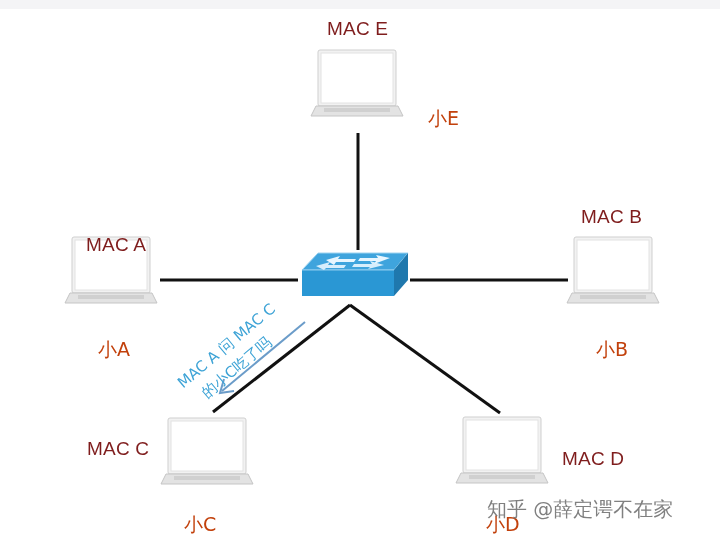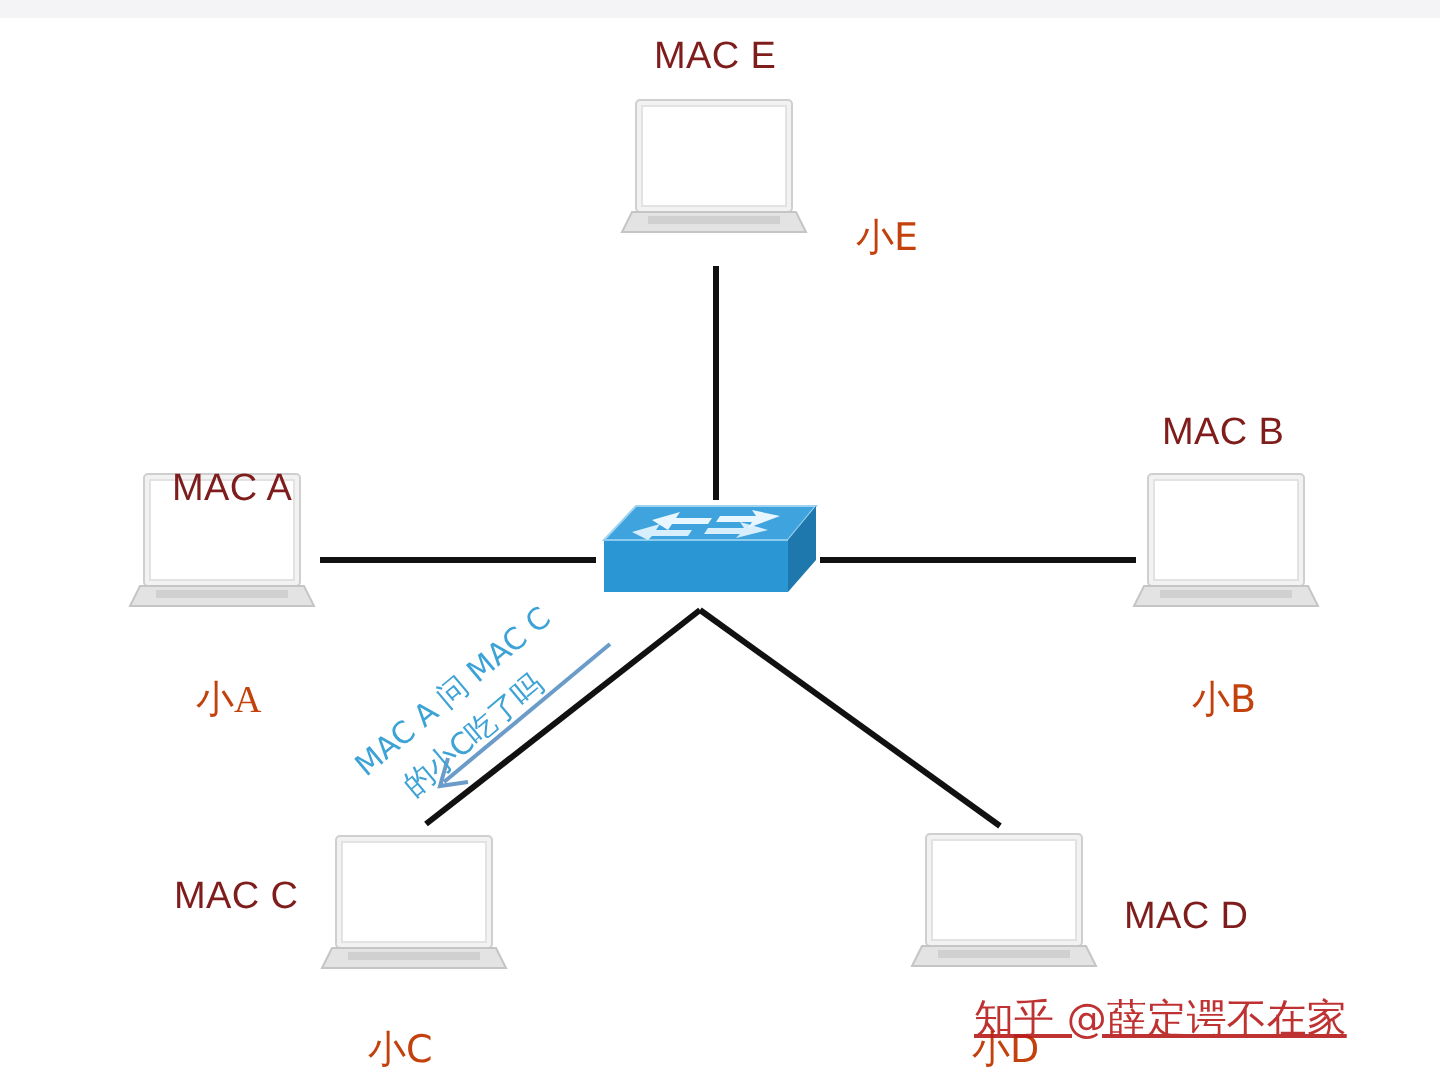--- a/index.html
+++ b/index.html
@@ -3,21 +3,21 @@
 <meta charset="utf-8">
 <style>
   html, body { margin:0; padding:0; }
   body { width:720px; height:540px; background:#ffffff; position:relative; overflow:hidden; font-family:"Liberation Sans", "DejaVu Sans", sans-serif; }
   .topband { position:absolute; left:0; top:0; width:720px; height:9px; background:#f4f4f6; }
   svg.links { position:absolute; left:0; top:0; }
   .mac-label { position:absolute; color:#7f1d1d; font-size:19px; letter-spacing:0.2px; white-space:nowrap; }
   .name-label { position:absolute; color:#c2410c; font-size:19px; white-space:nowrap; font-family:"DejaVu Sans", sans-serif; }
   .laptop { position:absolute; width:94px; height:70px; }
   .annot-text { position:absolute; color:#3da3d6; font-size:15px; line-height:18px; white-space:nowrap; transform-origin:0 0; font-family:"DejaVu Sans", sans-serif; }
-  .watermark { position:absolute; left:487px; top:496px; color:#b91c1c; font-size:20px; white-space:nowrap; font-family:"DejaVu Sans", sans-serif; opacity:0.9;text-decoration:underline; }
+  .watermark { position:absolute; left:487px; top:496px; color:#737373; font-size:20px; white-space:nowrap; font-family:"DejaVu Sans", sans-serif; opacity:0.9; }
 </style>
 </head>
 <body>
 
 <div class="topband"></div>
 
 <svg class="links" width="720" height="540">
   <line x1="358" y1="133" x2="358" y2="252" stroke="#111" stroke-width="3"></line>
   <line x1="160" y1="280" x2="298" y2="280" stroke="#111" stroke-width="3"></line>
   <line x1="410" y1="280" x2="568" y2="280" stroke="#111" stroke-width="3"></line>
@@ -52,21 +52,21 @@
 <div class="mac-label" style="left:327px;top:18px;">MAC E</div>
 <div class="name-label" style="left:428px;top:106px;">小E</div>
 
 <svg class="laptop" style="left:64px;top:235px;" viewBox="0 0 94 70">
   <rect x="8" y="2" width="78" height="56" rx="2" fill="#f2f2f2" stroke="#cfcfcf"></rect>
   <rect x="11" y="5" width="72" height="50" fill="#ffffff" stroke="#e2e2e2"></rect>
   <polygon points="6,58 88,58 93,68 1,68" fill="#e3e3e3" stroke="#c5c5c5"></polygon>
   <rect x="14" y="60" width="66" height="4" fill="#d0d0d0"></rect>
 </svg>
 <div class="mac-label" style="left:86px;top:206px;margin-top:28px;">MAC A</div>
-<div class="name-label" style="left:98px;top:337px;font-family:Liberation Serif, serif;">小A</div>
+<div class="name-label" style="left:98px;top:337px;">小A</div>
 
 <svg class="laptop" style="left:566px;top:235px;" viewBox="0 0 94 70">
   <rect x="8" y="2" width="78" height="56" rx="2" fill="#f2f2f2" stroke="#cfcfcf"></rect>
   <rect x="11" y="5" width="72" height="50" fill="#ffffff" stroke="#e2e2e2"></rect>
   <polygon points="6,58 88,58 93,68 1,68" fill="#e3e3e3" stroke="#c5c5c5"></polygon>
   <rect x="14" y="60" width="66" height="4" fill="#d0d0d0"></rect>
 </svg>
 <div class="mac-label" style="left:581px;top:206px;">MAC B</div>
 <div class="name-label" style="left:596px;top:337px;">小B</div>
 

